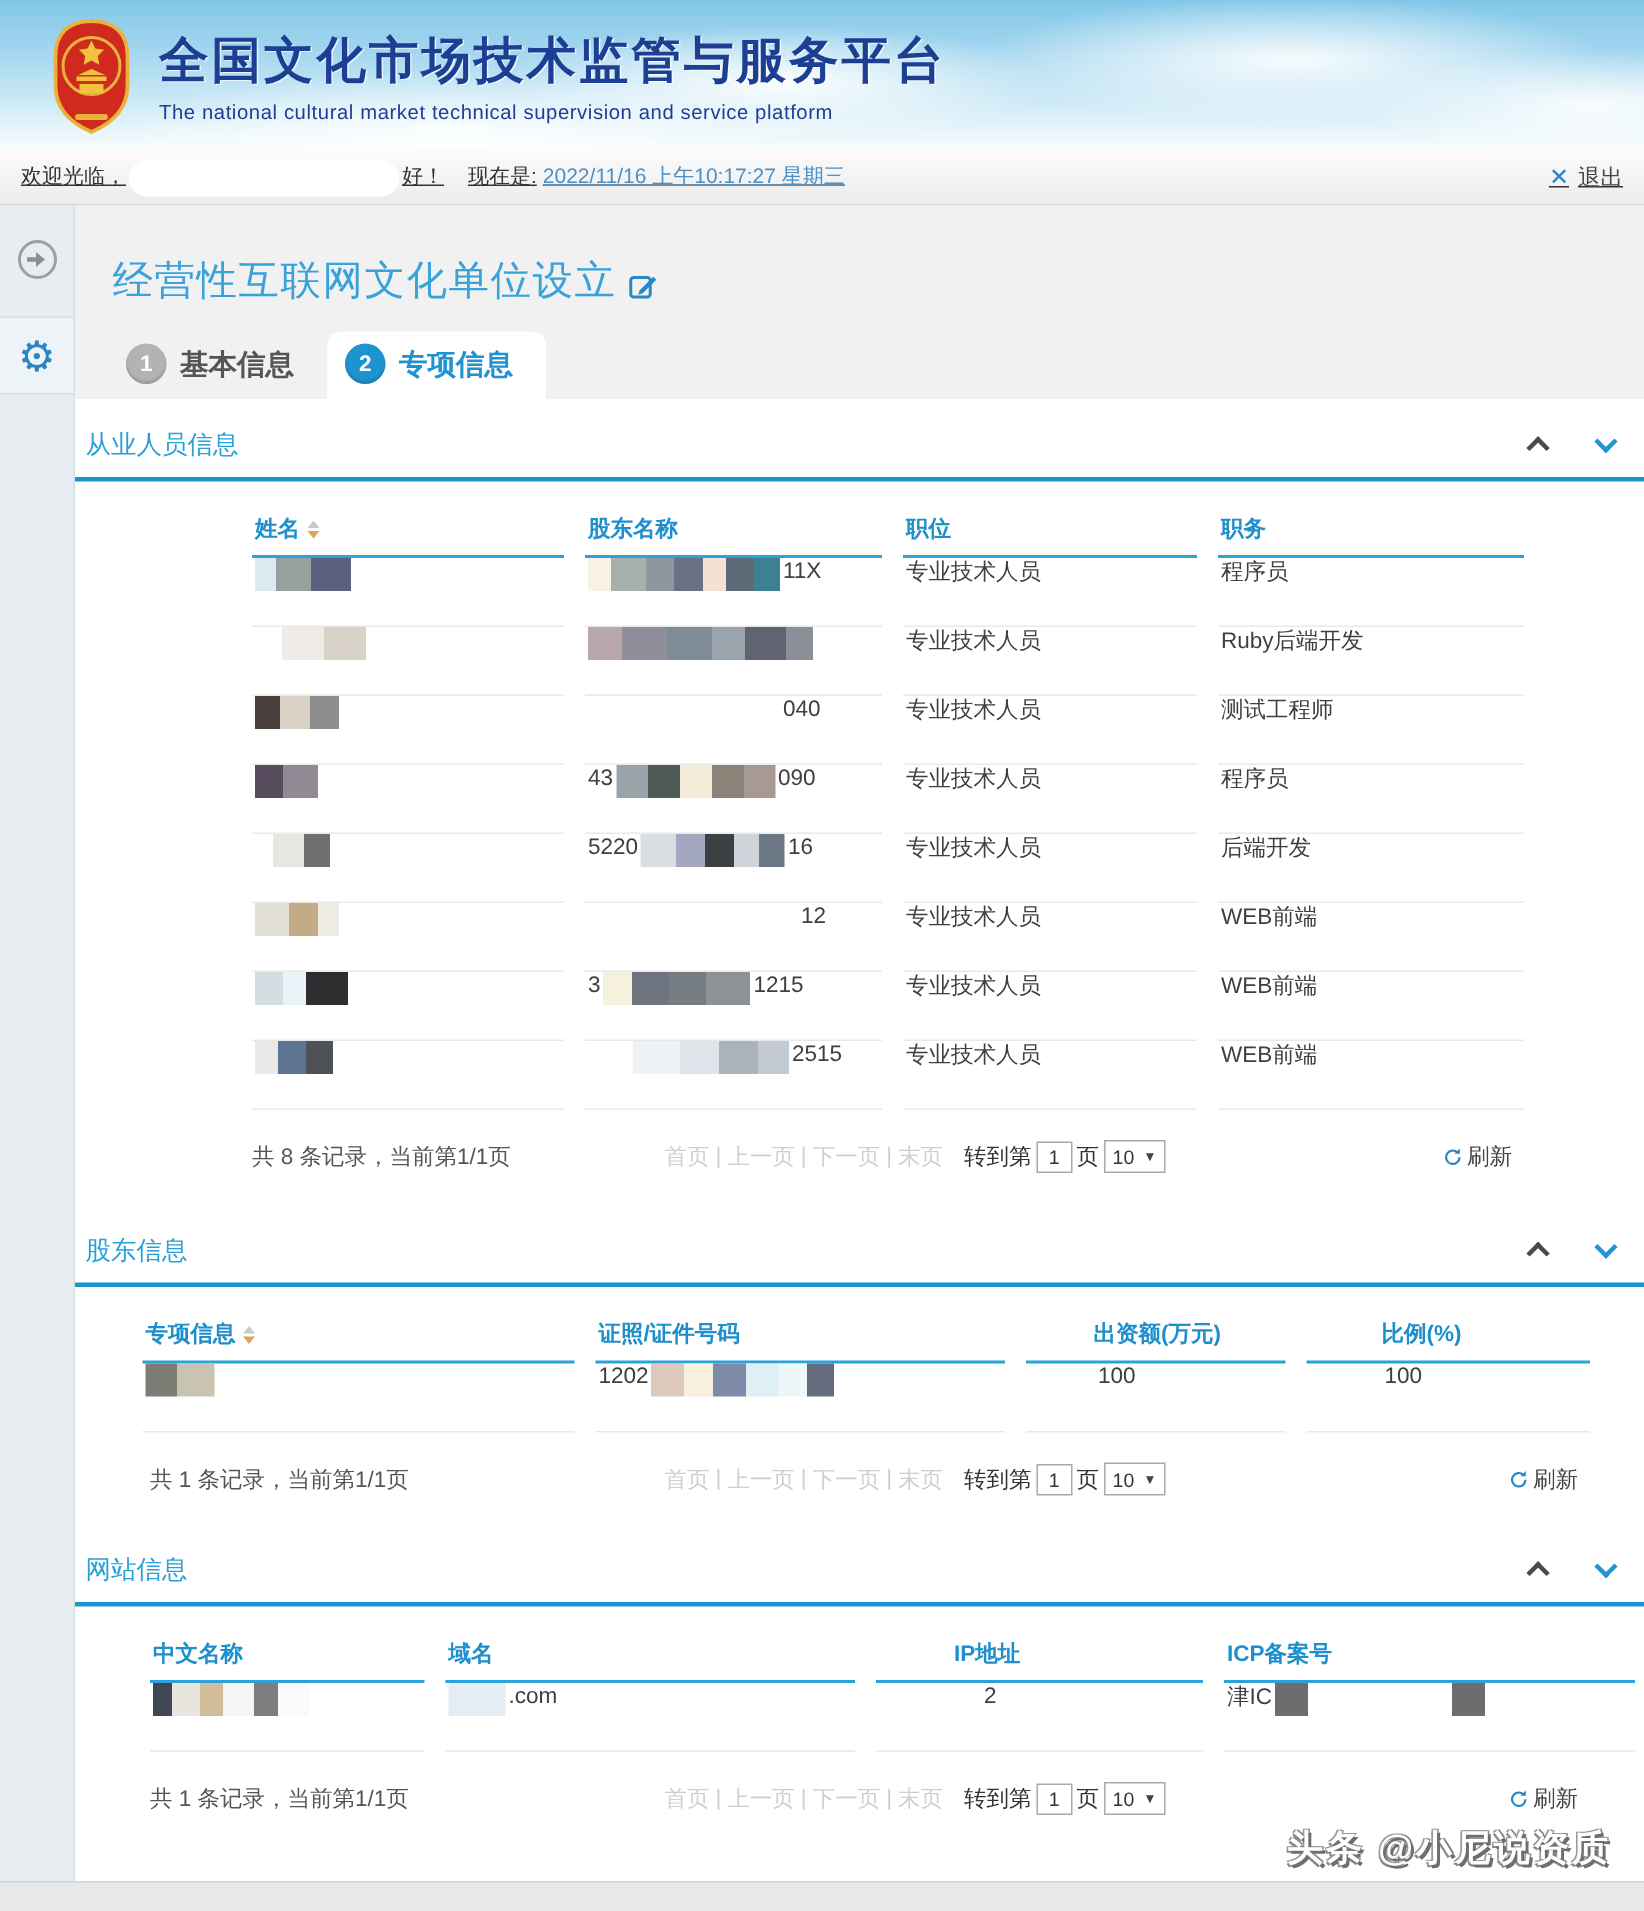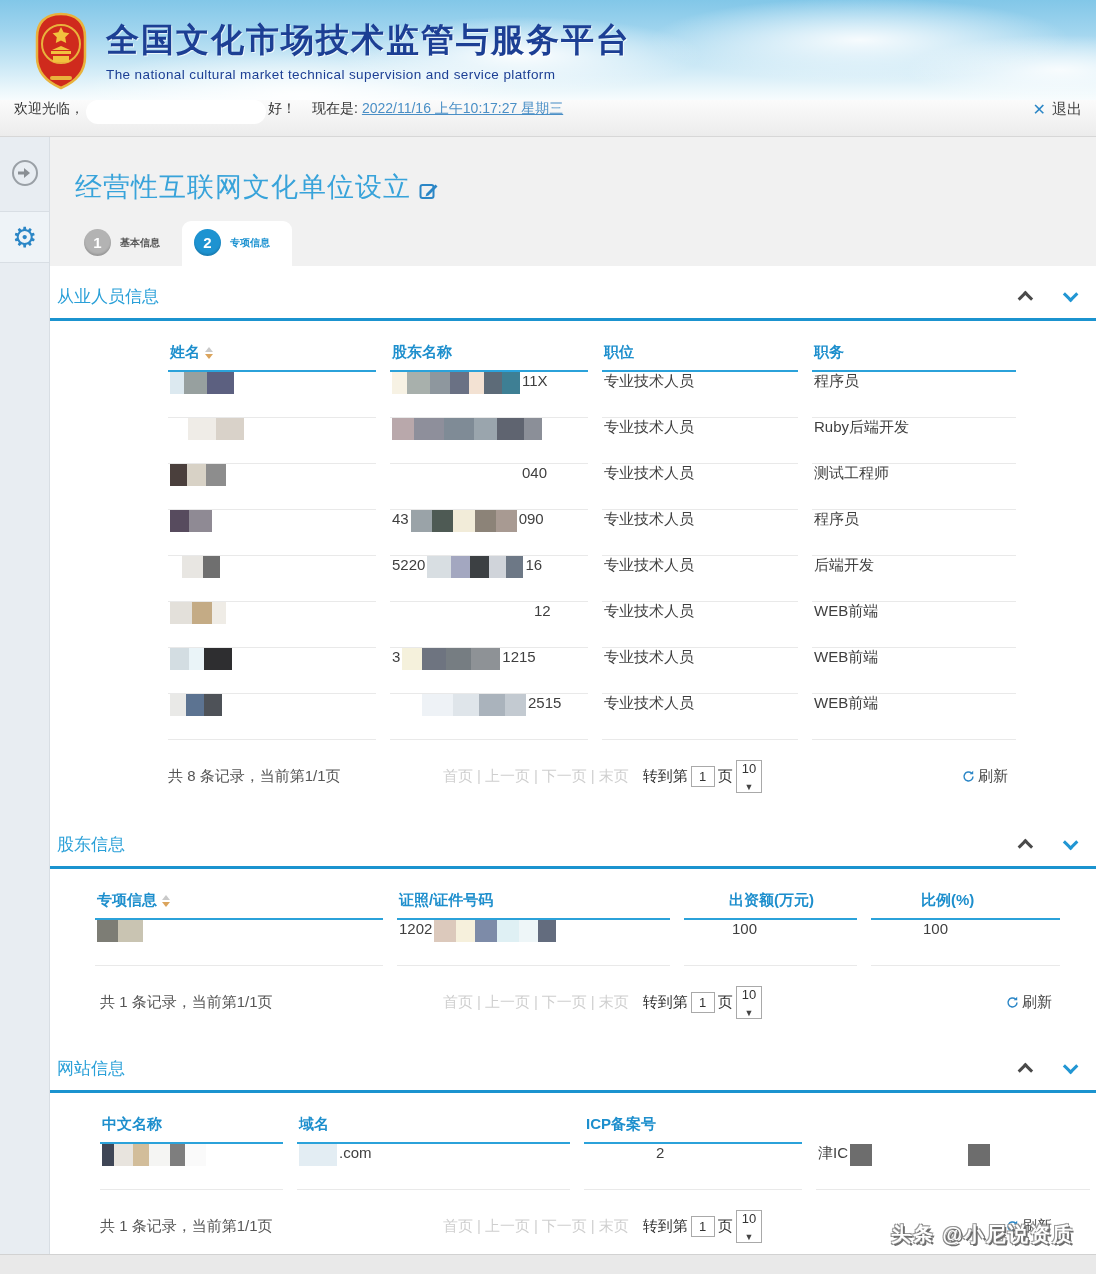--- a/index.html
+++ b/index.html
@@ -23,22 +23,22 @@
   .banner-titles .cn {
     font-size:33px; font-weight:bold; color:#1c3f94; letter-spacing:2px;
     text-shadow:1px 1px 0 rgba(255,255,255,.7);
   }
   .banner-titles .en {
     font-size:13.5px; color:#1c3f94; margin-top:4px; letter-spacing:.4px;
   }
   
   .topbar {
     height:37px; background:linear-gradient(180deg,#fbfbfb,#ececec);
-    border-bottom:1px solid #d7d7d7; display:flex; align-items:flex-start;
-    font-size:14px; color:#333; padding:0 14px;
+    border-bottom:1px solid #d7d7d7; display:flex; align-items:center;
+    font-size:14px; color:#333; padding:0 14px;text-decoration:underline;
   }
   .topbar .blob { display:inline-block; width:180px; height:24px; background:#fff; border-radius:12px; vertical-align:middle; margin:0 2px -2px 2px;}
   .topbar .dt { color:#4a8fc6; text-decoration:underline; margin-left:4px; }
   .topbar .now-label { margin-left:16px; }
   .logout { margin-left:auto; display:flex; align-items:center; gap:6px; cursor:pointer; color:#444; font-size:15px; }
   .logout .x { color:#2b86c6; font-weight:bold; font-size:16px; }
   
   .main { display:flex; height:1117px; }
   .sidebar { width:50px; background:#e8edf2; border-right:1px solid #d8dee4; flex:0 0 auto; }
   .sb-arrow { margin:22px auto 0 auto; width:28px; height:28px; display:block; cursor:pointer; }
@@ -54,21 +54,21 @@
   .edit-ic { width:20px; height:20px; margin-top:8px; cursor:pointer; }
   .tabs { background:#f1f1f1; padding:16px 0 0 22px; display:flex; align-items:flex-end; }
   .tab { display:flex; align-items:center; gap:9px; padding:8px 22px 10px 12px; cursor:pointer; }
   .tab-num {
     width:27px; height:27px; border-radius:50%; color:#fff; font-weight:bold; font-size:15px;
     display:flex; align-items:center; justify-content:center;
     box-shadow:inset 0 -2px 2px rgba(0,0,0,.15);
   }
   .tab-num.gray { background:#b3b3b3; }
   .tab-num.blue { background:#1e93d1; }
-  .tab-label { font-size:10px; font-weight:bold; color:#555; }
+  .tab-label { font-size:19px; font-weight:bold; color:#555; }
   .tab.active { background:#fff; border-radius:9px 9px 0 0; }
   .tab.active .tab-label { color:#1e93d1; }
   .panel { background:#fff; flex:1 1 auto; position:relative; padding-top:13px; }
   
   .sec-head {
     display:flex; align-items:center; padding:6px 16px 10px 7px;
     border-bottom:3px solid #1b93cf;
     gap:21px;
   }
   .sec-title { font-size:17px; color:#2aa0d8; }
@@ -101,28 +101,28 @@
   .pgbar { display:flex; align-items:center; font-size:15px; color:#555; margin-top:20px; }
   .pg1 { margin-left:118px; width:848px; }
   .pg23 { margin-left:50px; width:960px; }
   .pg-total { width:275px; flex:0 0 auto; }
   .pg-links { color:#cfcfcf; display:flex; gap:4px; }
   .pg-links span { cursor:pointer; }
   .pg-goto { margin-left:14px; display:flex; align-items:center; gap:3px; color:#333; }
   .pg-input { width:24px; height:21px; border:1px solid #a9a9a9; text-align:center; font-size:13px; color:#333; font-family:inherit; }
   .fake-select {
     display:inline-flex; align-items:center; gap:6px; border:1px solid #a9a9a9;
-    height:33px; padding:0 5px; font-size:13px; color:#333; cursor:pointer; background:#fff;flex-direction:column;
+    height:22px; padding:0 5px; font-size:13px; color:#333; cursor:pointer; background:#fff;
   }
   .fake-select .caret { font-size:9px; color:#444; }
   .pg-refresh { margin-left:auto; display:flex; align-items:center; gap:3px; cursor:pointer; color:#444; padding-right:8px; }
   .sec-gap1 { height:34px; } .sec-gap2 { height:32px; }
   
   .watermark {
-    position:absolute; right:22px; bottom:6px; font-size:20px; font-weight:bold; letter-spacing:2px;
+    position:absolute; right:22px; bottom:6px; font-size:24px; font-weight:bold; letter-spacing:2px;
     color:#fefefe;
     text-shadow:2px 2px 0 #6e6e6e, -1px -1px 0 #9a9a9a, 1px -1px 0 #8a8a8a, -1px 1px 0 #8a8a8a;
   }
   .footstrip { height:20px; background:#e9e9e9; border-top:1px solid #d2d2d2; }
 </style>
 </head>
 <body>
 
 <header class="banner">
   <svg class="emblem" viewBox="0 0 62 80">
@@ -442,20 +442,23 @@
           </span>
         </div>
         <div class="t3">
           <div class="thead">
             <div class="th">
                 <span>中文名称</span>
               </div>
             <div class="th">
                 <span>域名</span>
               </div>
+            <div class="th" style="padding-left:52px">
+                <span>IP地址</span>
+              </div>
             <div class="th">
                 <span>ICP备案号</span>
               </div>
           </div>
           <div class="trow">
             <div class="td">
                 <span class="mz" style="width:104px;background:linear-gradient(90deg,#3f4656 0 12%,#e8e4de 12% 30%,#d2bd9a 30% 45%,#f5f5f3 45% 65%,#7e7e7e 65% 80%,#fafafa 80% 100%)"></span>
               </div>
             <div class="td">
                 <span class="mz" style="width:38px;background:linear-gradient(90deg,#e3edf3 0 100%)"></span>

